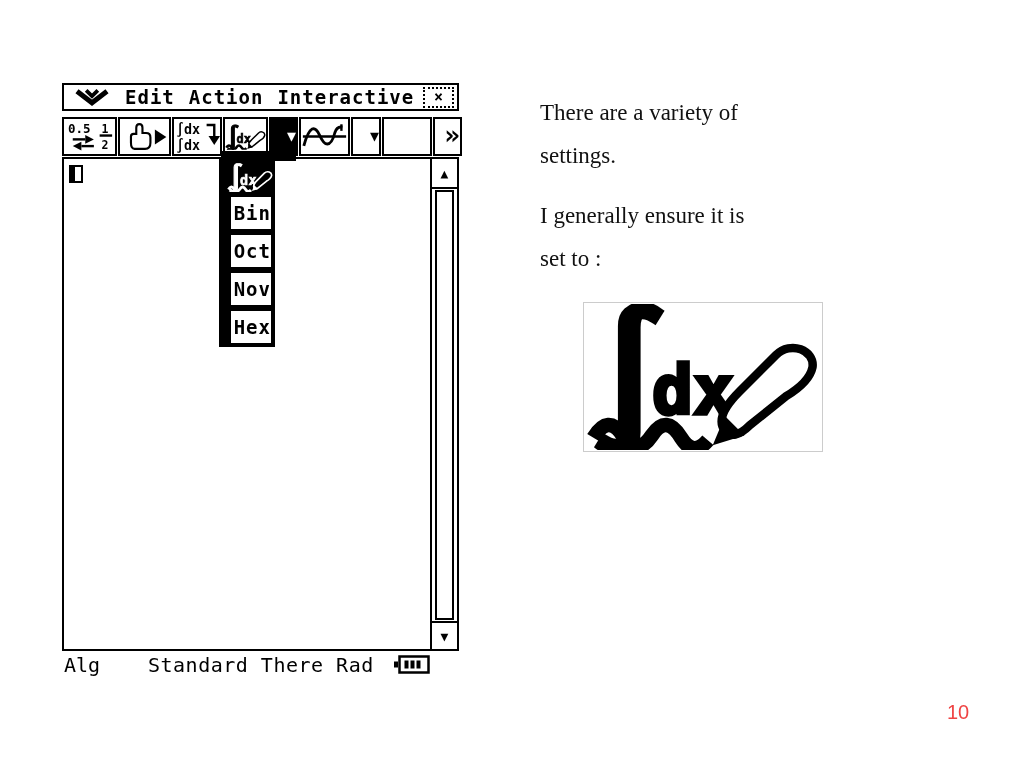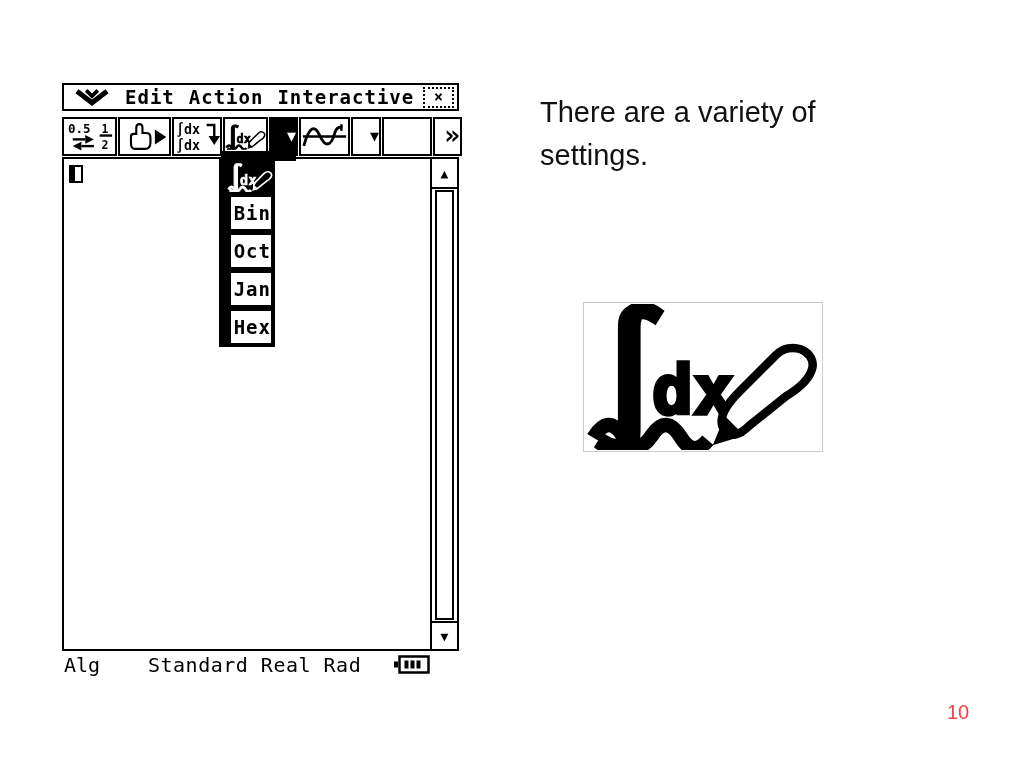--- a/index.html
+++ b/index.html
@@ -51,22 +51,22 @@
   .dd-item.selected { height:32px; background:#000; border:none; justify-content:center; padding-left:0; }
   .inverted { filter:invert(1); display:flex; }
 
   .statusbar { position:absolute; left:0; top:570px; width:397px; height:24px;
                font-size:20px; font-weight:normal; }
   .status-mode { position:absolute; left:2px; top:0; }
   .status-settings { position:absolute; left:86px; top:0; letter-spacing:0.5px; }
   .battery { position:absolute; left:332px; top:2px; }
 
   
-  .para { position:absolute; font-family:Liberation Sans, sans-serif;
-          font-size:29px; line-height:43px; color:#111; }
+  .para { position:absolute; font-family:Liberation Serif, serif;
+          font-size:23px; line-height:43px; color:#111; }
   .para1 { left:540px; top:91px; }
   .para2 { left:540px; top:194px; }
 
   .bigicon { position:absolute; left:583px; top:302px; width:240px; height:150px;
              border:1px solid #ccc; background:#fff; display:flex;
              align-items:center; justify-content:center; }
 
   .pagenum { position:absolute; left:928px; top:701px; width:60px; text-align:center;
              font-family:"Liberation Sans", sans-serif; font-size:20px; color:#ef4444; }
 
@@ -180,42 +180,46 @@
     <div class="dropdown">
       <div class="dd-item selected">
         <span class="inverted">
           <svg width="46" height="29" viewBox="0 0 96 60">
               <use href="#sym-intdx"></use>
             </svg>
         </span>
       </div>
       <div class="dd-item">Bin</div>
       <div class="dd-item">Oct</div>
-      <div class="dd-item">Jan</div>
+      <div class="dd-item">Nov</div>
       <div class="dd-item">Hex</div>
     </div>
 
     <div class="statusbar">
       <span class="status-mode">Alg</span>
-      <span class="status-settings">Standard Real Rad</span>
+      <span class="status-settings">Standard There Rad</span>
       <svg class="battery" width="36" height="19" viewBox="0 0 36 19">
         <rect x="0" y="6.5" width="4" height="6" fill="#000"></rect>
         <rect x="5.5" y="1.5" width="29" height="16" fill="none" stroke="#000" stroke-width="2.5"></rect>
         <rect x="10.5" y="5.5" width="4" height="8" fill="#000"></rect>
         <rect x="16.5" y="5.5" width="4" height="8" fill="#000"></rect>
         <rect x="22.5" y="5.5" width="4" height="8" fill="#000"></rect>
       </svg>
     </div>
   </div>
 
   <div class="para para1">
     <div>There are a variety of</div>
     <div>settings.</div>
   </div>
 
+  <div class="para para2">
+    <div>I generally ensure it is</div>
+    <div>set to :</div>
+  </div>
 
   <div class="bigicon">
     <svg width="236" height="146" viewBox="0 0 96 60">
         <use href="#sym-intdx"></use>
       </svg>
   </div>
 
   <div class="pagenum">10</div>
 </div>
 

